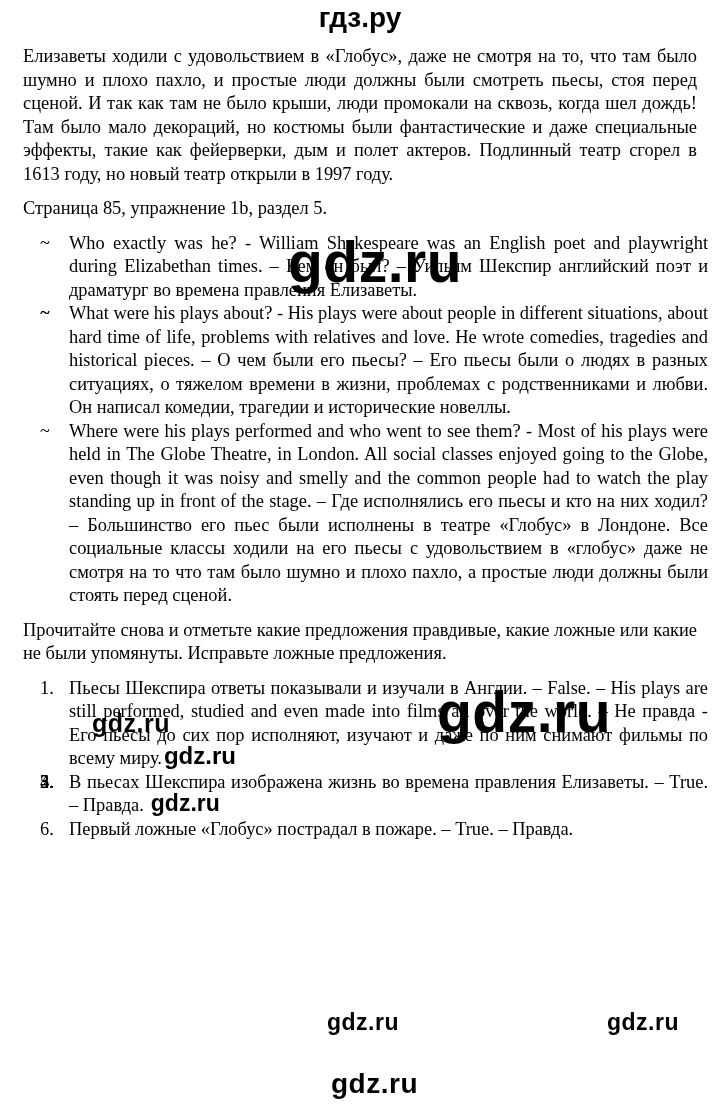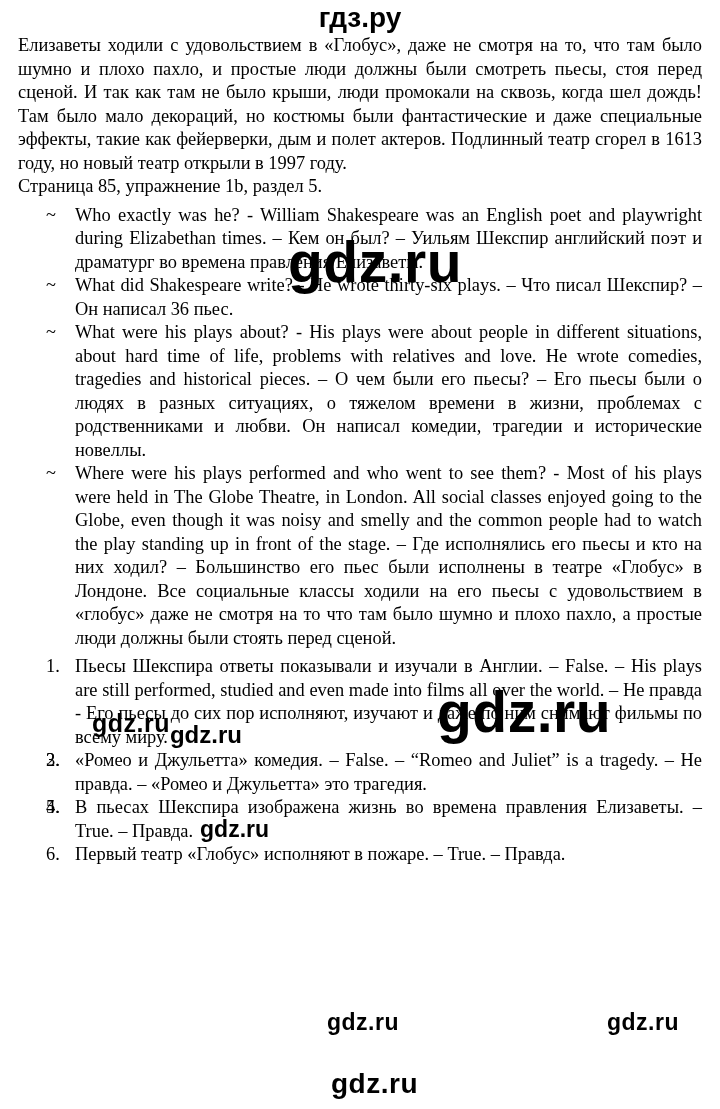--- a/index.html
+++ b/index.html
@@ -3,29 +3,29 @@
 <meta charset="utf-8">
 <style>
   html, body { margin: 0; padding: 0; }
   body {
     width: 720px; height: 1109px;
     background: #ffffff; color: #000000;
     font-family: "Liberation Serif", serif;
     font-size: 18.4px; line-height: 23.5px;
     position: relative; overflow: hidden;
   }
-  .page { padding: 0 18px; }
+  .page { padding: 0 12px; }
   .site-header {
     text-align: center;
     font-family: "Liberation Sans", sans-serif;
     font-weight: bold;
     font-size: 28px; line-height: 32px;
     margin-top: 2px;
   }
-  p.body-text { margin: 0; text-align: justify; }
+  p.body-text { margin: 11px; text-align: justify; }
   .p-intro { margin-top: 6px; }
   .sec-heading { font-weight: normal; margin: 19px 0 0 0; }
   .list { margin-top: 5px; }
   .li { position: relative; padding-left: 57px; text-align: justify; }
   .li .marker { position: absolute; left: 28px; top: 0; }
   .wm {
     position: absolute;
     font-family: "Liberation Sans", sans-serif;
     font-weight: bold;
     line-height: 1;
@@ -54,55 +54,54 @@
 
   <p class="body-text sec-heading">Страница 85, упражнение 1b, раздел 5.</p>
 
   <div class="list">
     <div class="li">
       <span class="marker">~</span>
       <span>Who exactly was he? -  William Shakespeare was an English poet and playwright during Elizabethan times. – Кем он был? – Уильям Шекспир английский поэт и драматург во времена правления Елизаветы.</span>
     </div>
     <div class="li">
       <span class="marker">~</span>
-      <span>What did Shakespeare write? -  He wrote thirty-six plays. – Что писал Шекспир? – Он написал 36 пьес.</span>
     </div>
     <div class="li">
       <span class="marker">~</span>
       <span>What were his plays about? - His plays were about people in different situations, about hard time of life, problems with relatives and love. He wrote comedies, tragedies and historical pieces. – О чем были его пьесы? – Его пьесы были о людях в разных ситуациях, о тяжелом времени в жизни, проблемах с родственниками и любви. Он написал комедии, трагедии и исторические новеллы.</span>
     </div>
     <div class="li">
       <span class="marker">~</span>
       <span>Where were his plays performed and who went to see them? - Most of his plays were held in The Globe Theatre, in London. All social classes enjoyed going to the Globe, even though it was noisy and smelly and the common people had to watch the play standing up in front of the stage. – Где исполнялись его пьесы и кто на них ходил? – Большинство его пьес были исполнены в театре «Глобус» в Лондоне. Все социальные классы ходили на его пьесы с удовольствием в «глобус» даже не смотря на то что там было шумно и плохо пахло, а простые люди должны были стоять перед сценой.</span>
     </div>
   </div>
 
+  <p class="body-text">Прочитайте снова и отметьте какие предложения правдивые, какие ложные или какие не были упомянуты. Исправьте ложные предложения.</p>
 
   <div class="list">
     <div class="li">
       <span class="marker">1.</span>
       <span>Пьесы Шекспира ответы показывали и изучали в Англии. – False. – His plays are still performed, studied and even made into films all over the world. – Не правда - Его пьесы до сих пор исполняют, изучают и даже по ним снимают фильмы по всему миру.</span><span class="wm-inline sz24">gdz.ru</span>
     </div>
     <div class="li">
       <span class="marker">2.</span>
     </div>
     <div class="li">
       <span class="marker">3.</span>
-      <span>«Ромео и Джульетта» комедия. – False. – “Romeo and Juliet” is a tragedy. – Не правда. – «Ромео и Джульетта» это трагедия.</span>
     </div>
     <div class="li">
       <span class="marker">4.</span>
     </div>
     <div class="li">
       <span class="marker">5.</span>
       <span>В пьесах Шекспира изображена жизнь во времена правления Елизаветы. – True. – Правда.</span><span class="wm-inline sz23">gdz.ru</span>
     </div>
     <div class="li">
       <span class="marker">6.</span>
-      <span>Первый театр «Глобус» исполняют в пожаре. – True. – Правда.</span>
+      <span>Первый ложные «Глобус» пострадал в пожаре. – True. – Правда.</span>
     </div>
   </div>
 
 </div>
 
 <span class="wm" style="left:288px; top:234px; font-size:57px;">gdz.ru</span>
 <span class="wm" style="left:437px; top:684px; font-size:57px;">gdz.ru</span>
 <span class="wm" style="left:92px; top:711px; font-size:25px;">gdz.ru</span>
 <span class="wm" style="left:327px; top:1011px; font-size:23px;">gdz.ru</span>
 <span class="wm" style="left:607px; top:1011px; font-size:23px;">gdz.ru</span>

